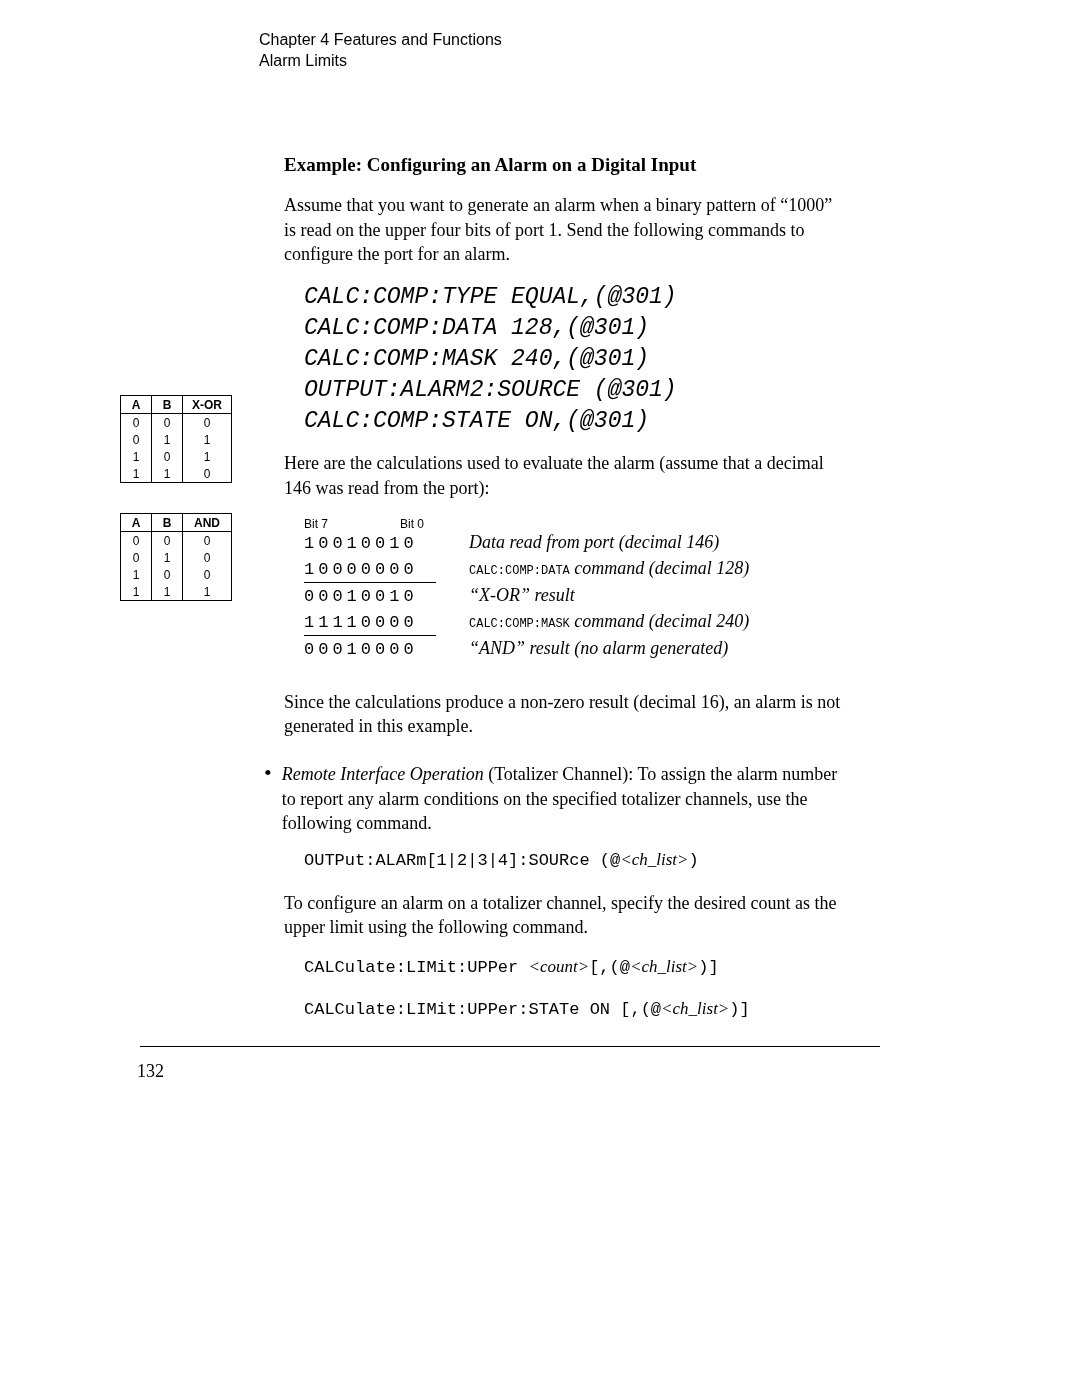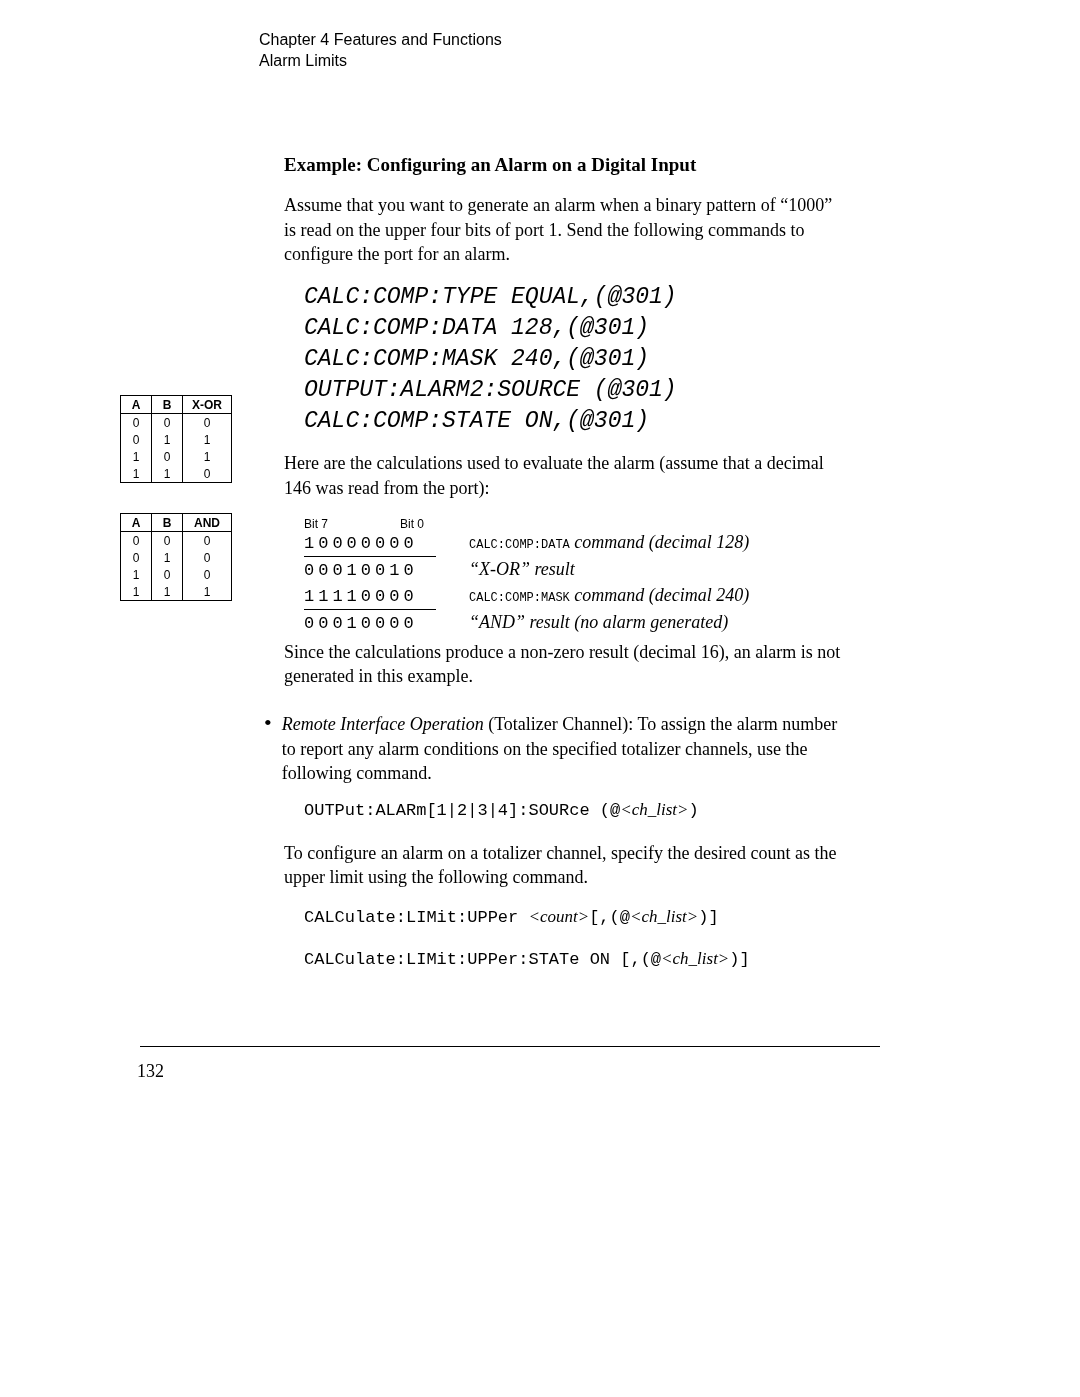--- a/index.html
+++ b/index.html
@@ -63,21 +63,21 @@
     height: 17px;
     min-width: 18px;
   }
   table.tt td:last-child, table.tt th:last-child { min-width: 36px; }
   table.tt tr.no-inner-h td { border-top: none; border-bottom: none; }
   table.tt tr.first-row td { border-bottom: none; }
   table.tt tr.last-row td { border-top: none; }
   .bitcalc {
     position: relative;
     margin-left: 20px;
-    margin-bottom: 4px;
+    margin-bottom: 28px;
   }
   .bitlabels {
     font-family: Arial, Helvetica, sans-serif;
     font-size: 12px;
     position: relative;
     height: 14px;
   }
   .bitlabels .b7 { position: absolute; left: 0; }
   .bitlabels .b0 { position: absolute; left: 96px; }
   .bitrow {
@@ -224,20 +224,24 @@
 
     <div class="para">Here are the calculations used to evaluate the alarm (assume that a decimal 146 was read from the port):</div>
 
     <div class="bitcalc">
       <div class="bitlabels">
         <span class="b7">Bit 7</span>
         <span class="b0">Bit 0</span>
       </div>
 
       <div class="bitrow">
+        <span class="bits">10010010</span>
+        <span class="desc">Data read from port (decimal 146)</span>
+      </div>
+      <div class="bitrow">
         <span class="bits">10000000</span>
         <span class="desc"><span class="cmd">CALC:COMP:DATA</span><span> command (decimal 128)</span></span>
       </div>
       <div class="underline-sep"></div>
       <div class="bitrow">
         <span class="bits">00010010</span>
         <span class="desc">“X-OR” result</span>
       </div>
       <div class="bitrow">
         <span class="bits">11110000</span>

